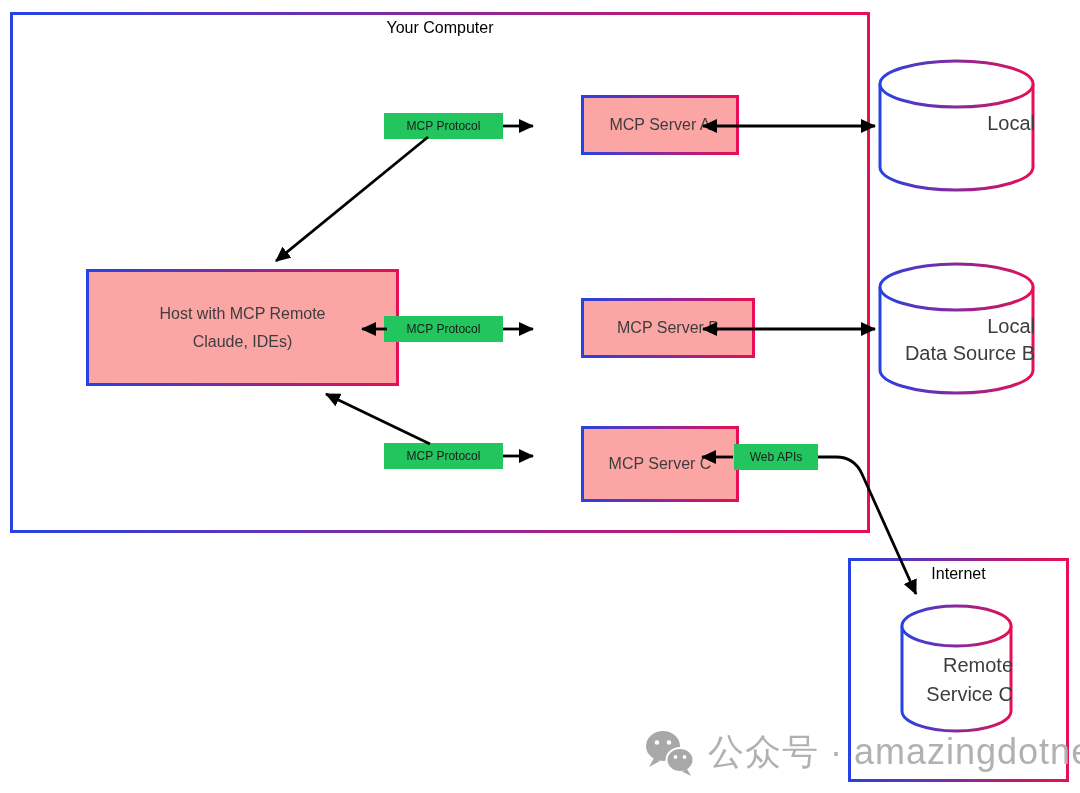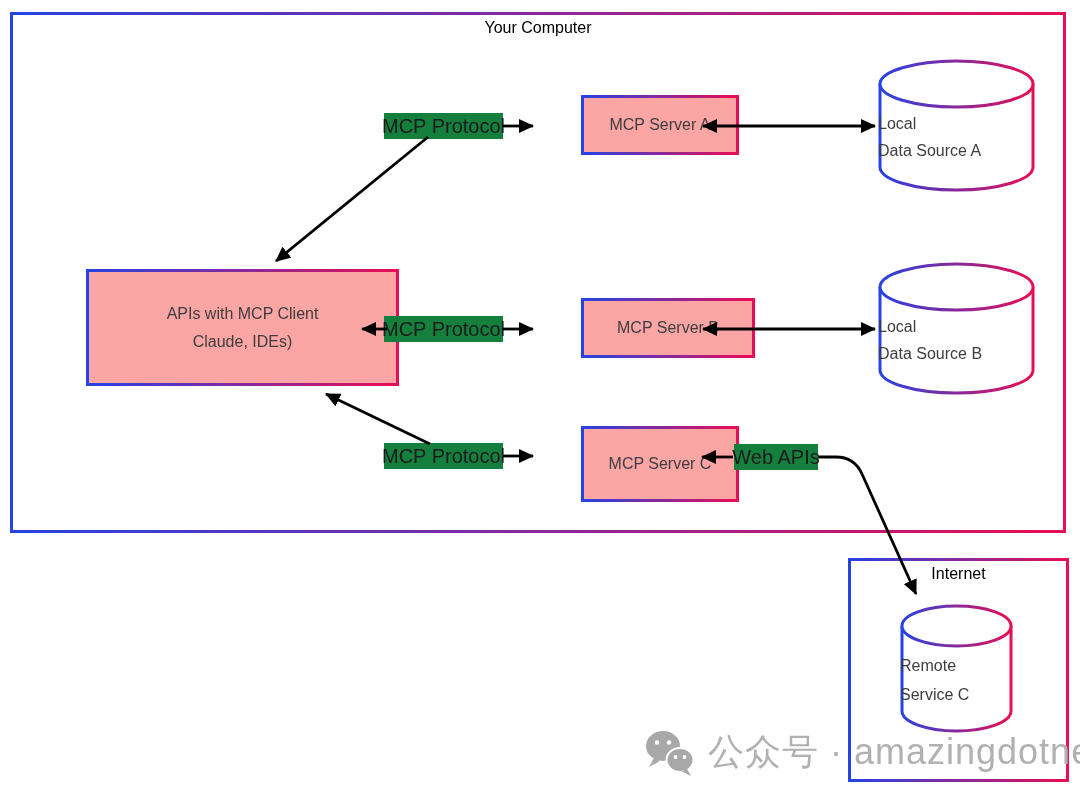--- a/index.html
+++ b/index.html
@@ -16,47 +16,47 @@
     position:absolute; top:4px; left:0; right:0; text-align:center;
     color:#000000; font-size:16px;
   }
   .node {
     position:absolute; background:#fca5a5;
     border:3px solid; border-image:linear-gradient(to right,#2643e3,#e90e53) 1;
     display:flex; flex-direction:column; align-items:center; justify-content:center;
     text-align:center; color:#3d3d3d; font-size:16px; line-height:28px;margin-left:44px;
   }
   .glabel {
-    position:absolute; background:#15803d; color:#1c1c1c; font-size:20px;
+    position:absolute; background:#22c55e; color:#1c1c1c; font-size:12px;
     display:flex; align-items:center; justify-content:center; white-space:nowrap;
   }
   .cyl { position:absolute; }
   .cyl svg { position:absolute; left:0; top:0; }
   .cyl-text {
-    position:absolute; left:0; right:0; text-align:left;
-    color:#3d3d3d; font-size:16px; line-height:27px;
+    position:absolute; left:0; right:0; text-align:right;
+    color:#3d3d3d; font-size:20px; line-height:27px;
   }
   #arrows { position:absolute; left:0; top:0; pointer-events:none; z-index:4; }
   .watermark {
     position:absolute; left:644px; top:728px; z-index:6;
     display:flex; align-items:center; gap:12px;
     color:#b1b1b1; font-size:36px; letter-spacing:1px; white-space:nowrap;
   }
 </style>
 </head>
 <body>
 
 <div class="canvas">
 
-  <div class="gbox" style="left:10px; top:12px; width:1056px; height:521px;">
+  <div class="gbox" style="left:10px; top:12px; width:860px; height:521px;">
     <div class="box-title">Your Computer</div>
   </div>
 
   <div class="node" style="left:42px; top:269px; width:313px; height:117px;">
-    <span>APIs with MCP Client</span>
+    <span>Host with MCP Remote</span>
     <span>Claude, IDEs)</span>
   </div>
 
   <div class="node" style="left:537px; top:95px; width:158px; height:60px;">
     <span>MCP Server A</span>
   </div>
   <div class="node" style="left:537px; top:298px; width:174px; height:60px;">
     <span>MCP Server B</span>
   </div>
   <div class="node" style="left:537px; top:426px; width:158px; height:76px;">
@@ -82,21 +82,20 @@
         <linearGradient id="g1" x1="0" y1="0" x2="1" y2="0">
           <stop offset="0" stop-color="#2643e3"></stop>
             <stop offset="1" stop-color="#e90e53"></stop>
         </linearGradient>
       </defs>
       <path d="M2 26 L2 109 A76.5 23 0 0 0 155 109 L155 26" fill="#ffffff" stroke="url(#g1)" stroke-width="3"></path>
       <ellipse cx="78.5" cy="26" rx="76.5" ry="23" fill="#ffffff" stroke="url(#g1)" stroke-width="3"></ellipse>
     </svg>
     <div class="cyl-text" style="top:52px;">
       <div>Local</div>
-      <div>Data Source A</div>
     </div>
   </div>
 
   <div class="cyl" style="left:878px; top:261px; width:157px; height:135px;">
     <svg width="157" height="135" viewBox="0 0 157 135">
       <defs>
         <linearGradient id="g2" x1="0" y1="0" x2="1" y2="0">
           <stop offset="0" stop-color="#2643e3"></stop>
             <stop offset="1" stop-color="#e90e53"></stop>
         </linearGradient>

